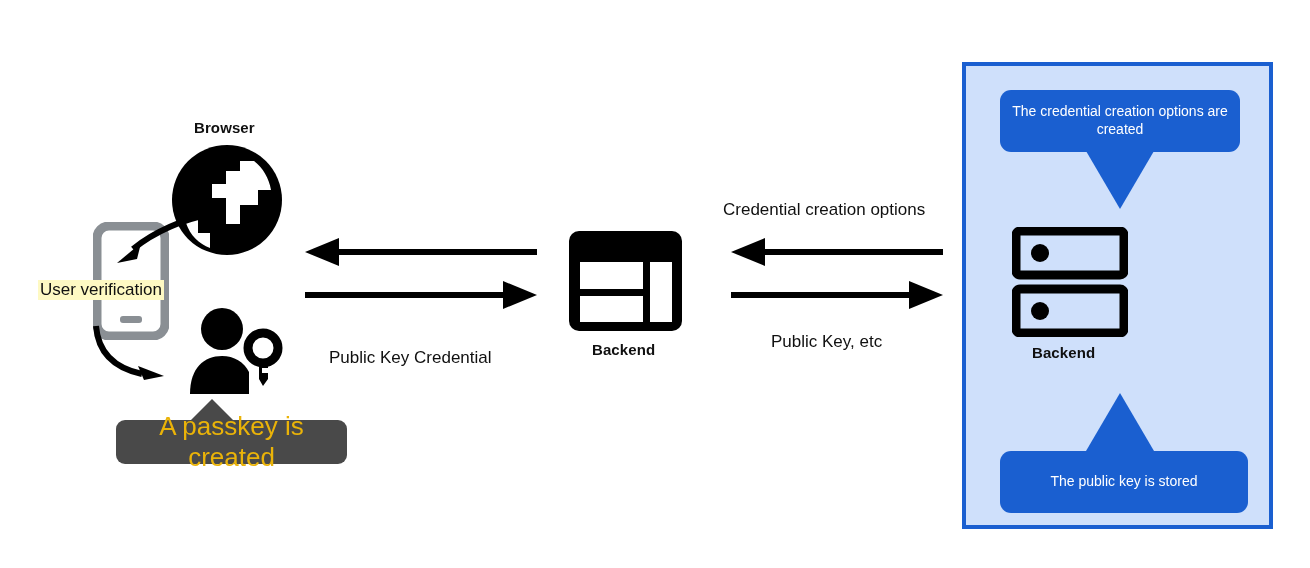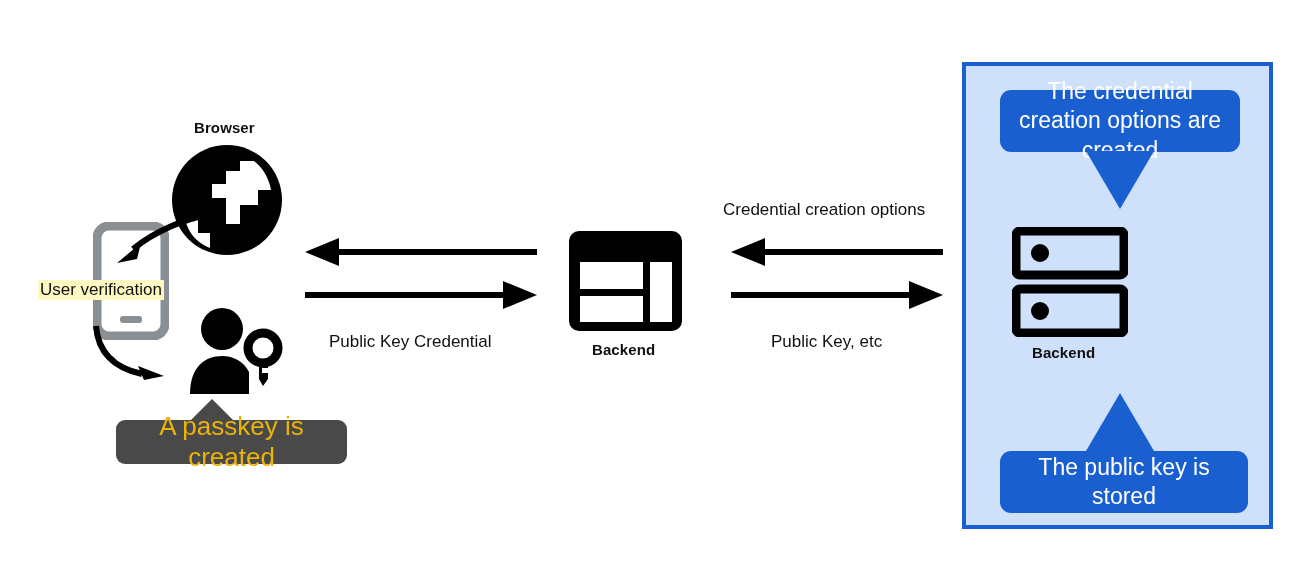--- a/index.html
+++ b/index.html
@@ -43,21 +43,21 @@
     background: #cfe0fb;
     border: 4px solid #1a5fd0;
     box-sizing: border-box;
   }
 
   
   .callout-blue {
     background: #1a5fd0;
     color: #ffffff;
     border-radius: 11px;
-    font-size: 23px;
+    font-size: 14px;
     font-family: "Liberation Sans", sans-serif;
     text-align: center;
     line-height: 1.28;
     display: flex;
     align-items: center;
     justify-content: center;
     padding: 23px 10px;
     box-sizing: border-box;
   }
   .tri { width: 0; height: 0; }
@@ -181,21 +181,21 @@
     </svg>
   </div>
 
   <div class="abs" style="left:305px; top:281px;">
     <svg width="232" height="28" viewBox="0 0 232 28" aria-hidden="true">
       <line x1="0" y1="14" x2="204" y2="14" stroke="#000000" stroke-width="6"></line>
       <path d="M232 14 L198 0 L198 28 Z" fill="#000000"></path>
     </svg>
   </div>
 
-  <div class="abs lbl lbl-norm" style="left:329px; top:332px;text-align:center;">Public Key Credential</div>
+  <div class="abs lbl lbl-norm" style="left:329px; top:348px;text-align:center;">Public Key Credential</div>
 
   <div class="abs lbl lbl-norm" style="left:723px; top:200px;">Credential creation options</div>
 
   <div class="abs" style="left:731px; top:238px;">
     <svg width="212" height="28" viewBox="0 0 212 28" aria-hidden="true">
       <line x1="28" y1="14" x2="212" y2="14" stroke="#000000" stroke-width="6"></line>
       <path d="M0 14 L34 0 L34 28 Z" fill="#000000"></path>
     </svg>
   </div>
 

